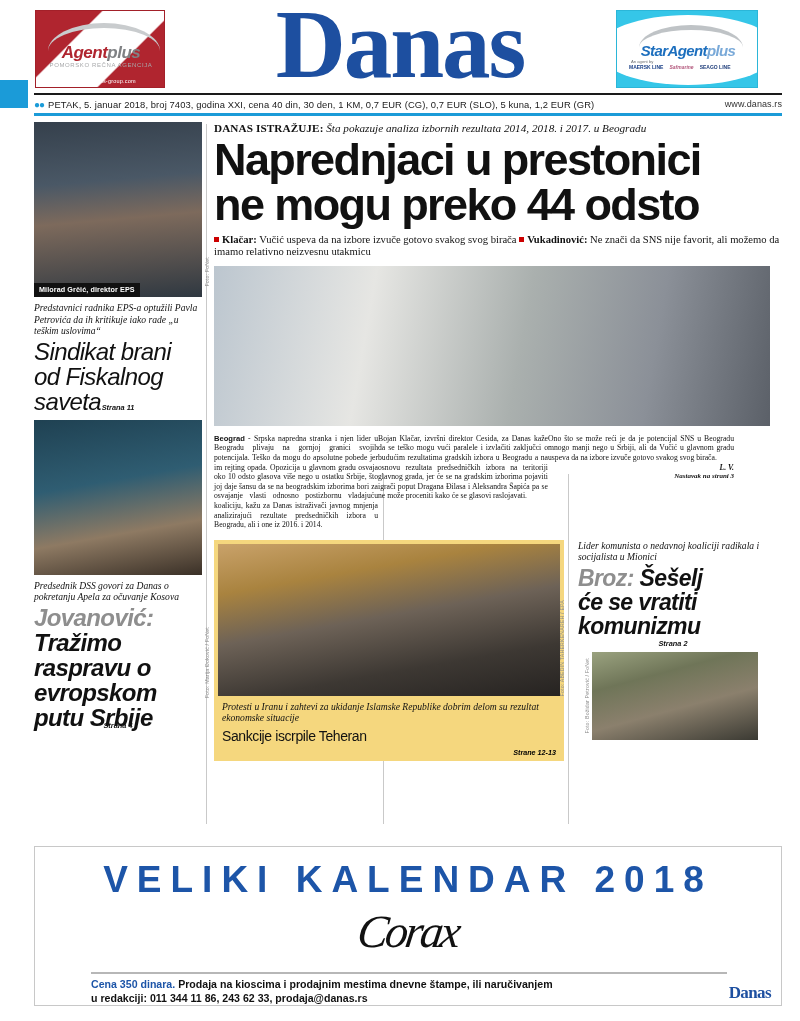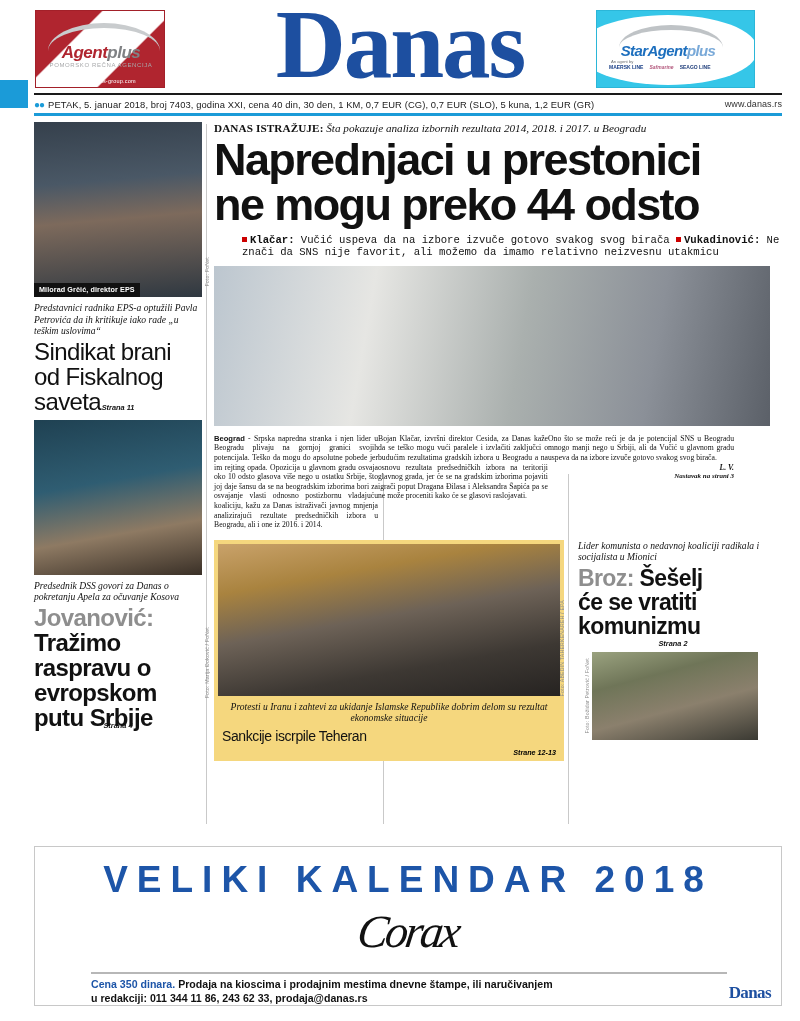--- a/index.html
+++ b/index.html
@@ -32,21 +32,21 @@
   .ap-url { position:absolute; left:0; bottom:3px; width:130px; text-align:center;
     font-size:5.5px; color:#ffffff; letter-spacing:0.2px; }
 
   .logo-danas {
     position:absolute; left:180px; top:2px; width:440px; height:86px;
     color:#1d4fa0; font-family:"Liberation Serif", serif; font-weight:bold;
     font-size:97px; line-height:86px; text-align:center; letter-spacing:-2px;
   }
 
   .logo-star {
-    position:absolute; left:596px; top:10px; width:159px; height:78px;
+    position:absolute; left:616px; top:10px; width:142px; height:78px;
     background:#35c6e8; border:1px solid #2bb6d8; overflow:hidden;
   }
   .st-white { position:absolute; left:-18px; top:4px; width:178px; height:70px;
     background:#fff; border-radius:50%/48%; }
   .st-swoosh { position:absolute; left:22px; top:14px; width:104px; height:26px;
     border-top:5px solid #bfc3c6; border-radius:60px 60px 0 0 / 26px 26px 0 0; }
   .st-name { position:absolute; left:6px; top:31px; width:130px; text-align:center;
     font-size:15px; font-weight:bold; font-style:italic; color:#1d6fbe; letter-spacing:-0.6px;}
   .st-name i { color:#79a9d8; }
   .st-agentby { position:absolute; left:14px; top:48px; font-size:4.2px; color:#6a6d70; }
@@ -85,60 +85,60 @@
   .credit-v {
     position:absolute; writing-mode:vertical-rl; transform:rotate(180deg);
     font-size:5.2px; color:#8a8a8a; letter-spacing:0.2px; white-space:nowrap;
   }
   .kicker {
     font-family:"Liberation Serif", serif; font-style:italic; font-size:9.6px;
     line-height:11.6px; color:#111; margin-top:5px;
   }
   .hl-left {
     font-size:24px; line-height:25px; font-weight:normal; color:#111;
-    letter-spacing:-0.6px; margin-top:2px;
+    letter-spacing:-0.6px; margin-top:2px;font-style:italic;
   }
   .hl-left-b { font-weight:bold; }
   .hl-grey { color:#8e8e8e; font-weight:bold; }
   .strana {
     font-size:7.4px; font-weight:bold; font-style:italic; color:#111; text-align:center;
   }
 
   
   .eyebrow {
     font-family:"Liberation Serif", serif; font-size:11.2px; line-height:13px; color:#111;
   }
   .eyebrow b { font-weight:bold; letter-spacing:0.1px;}
   .eyebrow span { font-style:italic; }
   .hl-main {
     font-size:45px; line-height:45px; font-weight:bold; color:#111;
     letter-spacing:-1.6px; margin-top:2px;
   }
   .subdeck {
-    font-family:Liberation Mono, monospace; font-size:10.6px; line-height:12.4px;
-    color:#111; margin-top:7px;margin-left:28px;
+    font-family:Liberation Serif, serif; font-size:10.6px; line-height:12.4px;
+    color:#111; margin-top:7px;
   }
   .sq { display:inline-block; width:5px; height:5px; background:#c00; margin-right:3px; vertical-align:1px;}
   .subdeck b { font-weight:bold; }
 
   .bodytext {
     font-family:"Liberation Serif", serif; font-size:7.7px; line-height:9.6px;
     color:#111; text-align:justify; hyphens:auto;
   }
   .bodytext .lead { font-family:"Liberation Sans",sans-serif; font-weight:bold; font-size:7.6px;}
   .bodytext p { text-indent:8px; }
   .bodytext p:first-child { text-indent:0; }
   .sig { text-align:right; font-style:italic; font-weight:bold; font-size:7.6px;}
   .cont { text-align:right; font-style:italic; font-weight:bold; font-size:7px; }
 
   
   .iranbox { background:#f5d77e; padding:4px; position:relative; }
   .iran-kicker {
     font-family:"Liberation Serif", serif; font-style:italic; font-size:9.6px;
-    line-height:11.4px; color:#111; margin-top:5px; padding:0 4px;text-align:center;
+    line-height:11.4px; color:#111; margin-top:5px; padding:0 4px;
   }
   .iran-hl { font-size:14px; line-height:23px; color:#111; padding:0 4px; margin-top:1px; letter-spacing:-0.4px;}
   .iran-strana { font-size:7.2px; font-weight:bold; font-style:italic; text-align:right; padding-right:4px; }
 
   
   .advert {
     position:absolute; left:34px; top:846px; width:748px; height:160px;
     border:1px solid #c8c8c8; background:#fff;
   }
   .ad-title {

